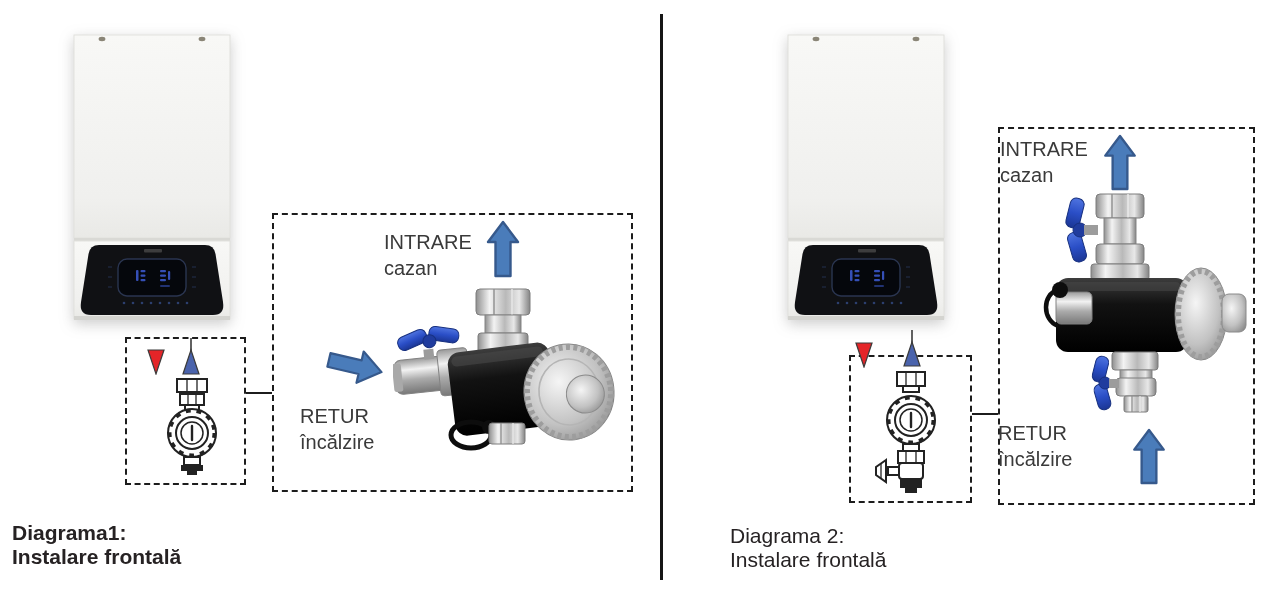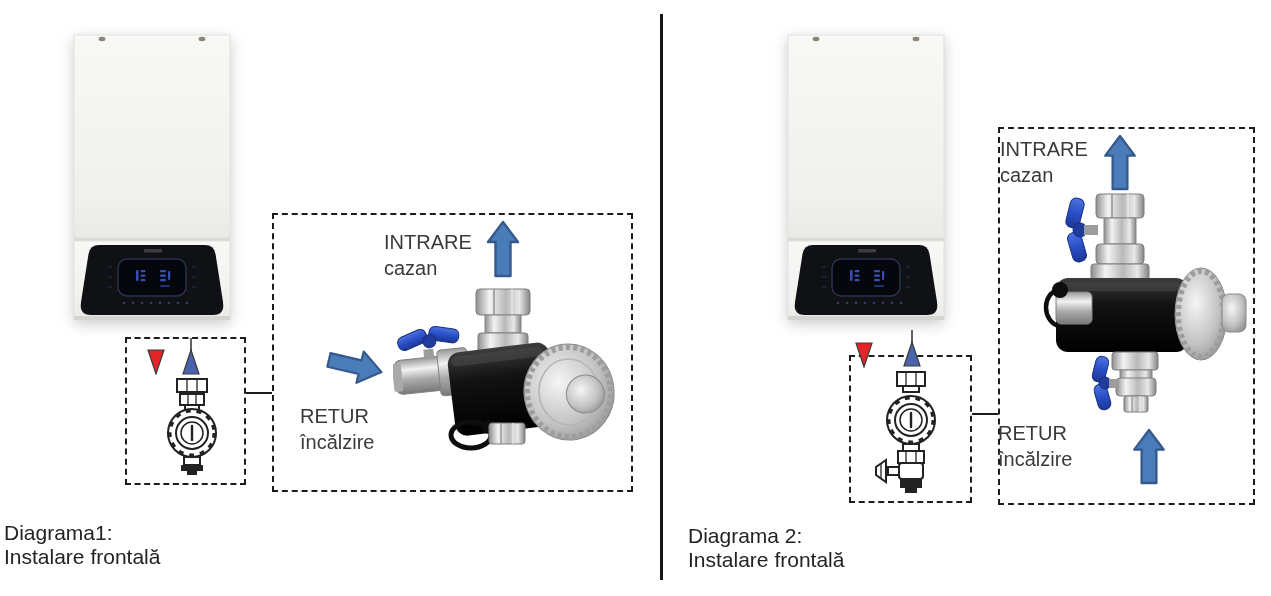--- a/index.html
+++ b/index.html
@@ -188,21 +188,21 @@
       <g transform="rotate(13 29 21)">
         <polygon points="2,13 34,13 34,4 56,20 34,36 34,27 2,27" stroke-width="2.2" stroke-linejoin="round" stroke="#36598c" fill="#4a7cba"></polygon>
       </g>
     </svg>
 
     <div class="lbl" style="left:300px;top:403px;width:100px;">
       <div>RETUR</div>
       <div>încălzire</div>
     </div>
 
-    <div class="caption" style="left:4px;top:521px;">
+    <div class="caption" style="left:12px;top:521px;font-weight:bold;">
       <div>Diagrama1:</div>
       <div>Instalare frontală</div>
     </div>
   </section>
 
   <section>
 
     <svg class="abs boiler-svg" style="left:786px;top:33px" width="160" height="290" viewBox="0 0 160 290">
       <rect x="2" y="2" width="156" height="203" fill="url(#bodyGrad)" stroke="#e1e1dd" stroke-width="1"></rect>
       <ellipse cx="30" cy="6" rx="3.4" ry="2.2" fill="#8a8577"></ellipse>
@@ -333,19 +333,19 @@
     </svg>
 
     <div class="lbl" style="left:998px;top:420px;width:100px;">
       <div>RETUR</div>
       <div>încălzire</div>
     </div>
     <svg class="abs" style="left:1131px;top:428px" width="36" height="57" viewBox="0 0 34 58">
       <polygon points="17,2 32,22 24.5,22 24.5,56 9.5,56 9.5,22 2,22" stroke-width="2.4" stroke-linejoin="round" stroke="#36598c" fill="#4a7cba"></polygon>
     </svg>
 
-    <div class="caption" style="left:688px;top:524px;">
+    <div class="caption" style="left:730px;top:524px;">
       <div>Diagrama 2:</div>
       <div>Instalare frontală</div>
     </div>
   </section>
 
 </div>
 
 </body></html>

